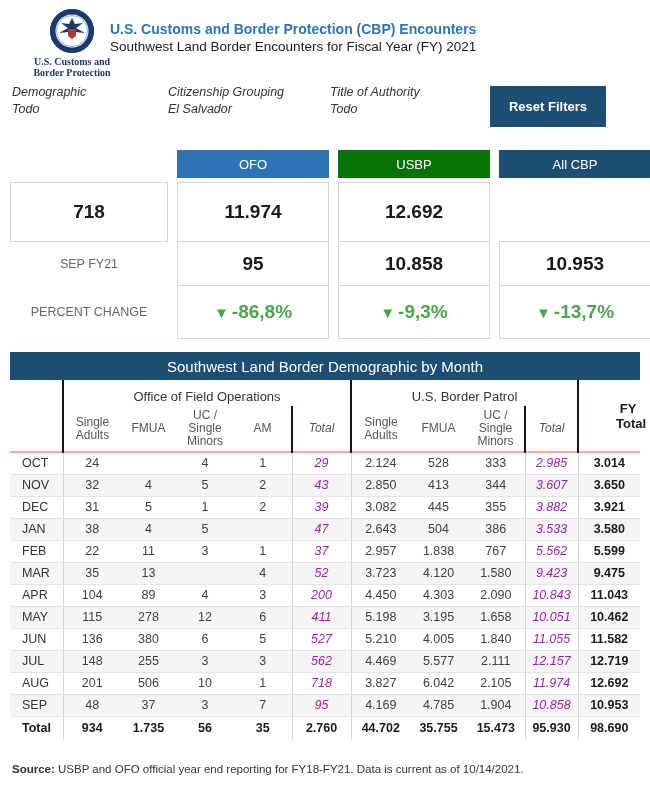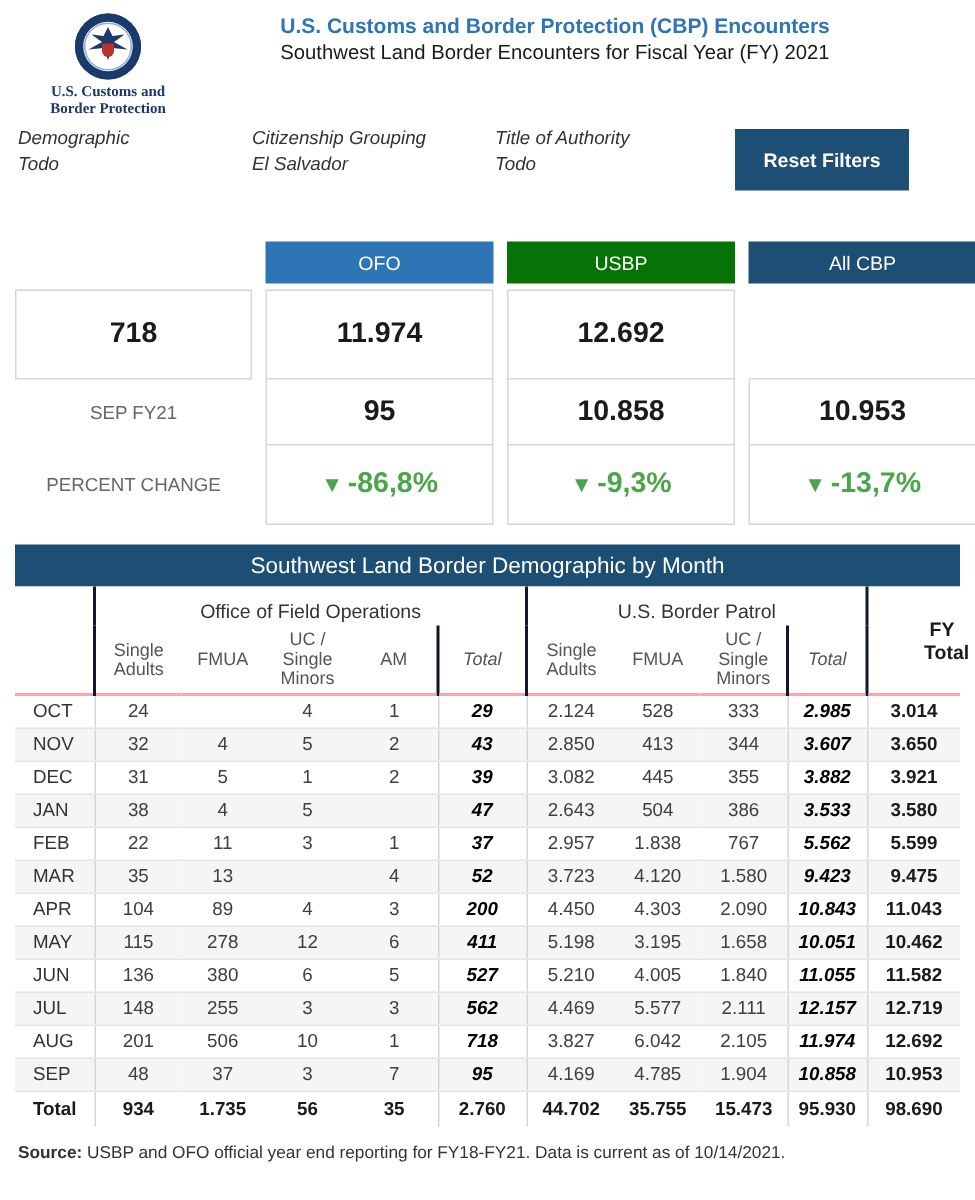--- a/index.html
+++ b/index.html
@@ -11,21 +11,21 @@
   }
 
   
   .header { position: relative; height: 80px; }
   .logo { position: absolute; left: 26px; top: 8px; width: 92px; text-align: center; }
   .logo svg { display: block; margin: 0 auto; }
   .logo-caption {
     font-family: "Liberation Serif", serif; font-weight: bold;
     color: #1b3a6b; font-size: 10px; line-height: 11px; margin-top: 2px;
   }
-  .titles { position: absolute; left: 110px; right: 20px; top: 8px; text-align: center; }
+  .titles { position: absolute; left: 110px; right: 20px; top: 20px; text-align: left; }
   .title { color: #2e75b6; font-weight: bold; font-size: 14px; line-height: 18px; }
   .subtitle { color: #1a1a1a; font-size: 13.5px; line-height: 18px; }
 
   
   .filters { display: flex; align-items: flex-start; margin: 4px 12px 0 12px; height: 58px; }
   .filter { font-size: 12.5px; line-height: 17px; font-style: italic; }
   .filter-demographic { width: 156px; }
   .filter-citizenship { width: 162px; }
   .filter-authority  { width: 150px; }
   .filter .flabel { color: #333; }
@@ -36,21 +36,21 @@
     background: #1d4e74; color: #fff; border: none;
     font-family: "Liberation Sans", sans-serif;
     font-size: 13px; font-weight: bold; cursor: pointer;
   }
 
   
   .summary { margin: 8px 6px 0 10px; }
   .sum-grid { display: grid; grid-template-columns: 158px 152px 152px 152px; column-gap: 9px; }
   .sum-head {
     height: 28px; display: flex; align-items: center; justify-content: center;
-    color: #fff; font-size: 13px; margin-bottom: 4px; margin-top: 11px;
+    color: #fff; font-size: 13px; margin-bottom: 4px;
   }
   .sum-label {
     display: flex; align-items: center; justify-content: center;
     color: #666; font-size: 12.5px; text-align: center;
   }
   .sum-cell {
     border: 1px solid #d6d6d6; background: #fff;
     display: flex; align-items: center; justify-content: center;
     font-size: 19px; font-weight: bold; color: #1a1a1a;
   }
@@ -79,21 +79,21 @@
   th.fy-h { font-weight: bold; color: #1a1a1a; font-size: 13px; text-align: center; vertical-align: middle; padding-left: 37px; }
   th.italic, td.t-col { font-style: italic; }
   .bl { border-left: 2px solid #0f172a; }
 
   tbody td { height: 22px; text-align: center; color: #404040; border-bottom: 1px solid #e4e4e4; }
   tbody tr:first-child td { border-top: 2px solid #fca5a5; }
   tbody td.month { text-align: left; padding-left: 12px; color: #333; }
   tbody tr.stripe td { background: #f5f5f5; }
   tbody td:nth-child(2), tbody td:nth-child(6), tbody td:nth-child(7),
   tbody td:nth-child(10), tbody td:nth-child(11) { border-left: 1px solid #d6d6d6; }
-  td.t-col { color: #000000; font-weight: bold; }
+  td.t-col { color: #a21caf; }
   td.fy-col { font-weight: bold; color: #1a1a1a; font-style: normal; }
   tr.total-row td { font-weight: bold; color: #1a1a1a; font-style: normal; border-top: 1px solid #9e9e9e; height: 24px; border-bottom: none; }
   tr.total-row td.month { padding-left: 12px; }
 
   
   .footer { position: absolute; left: 12px; top: 763px; font-size: 11.5px; color: #333; }
   .footer b { font-weight: bold; }
 </style>
 </head>
 <body>

